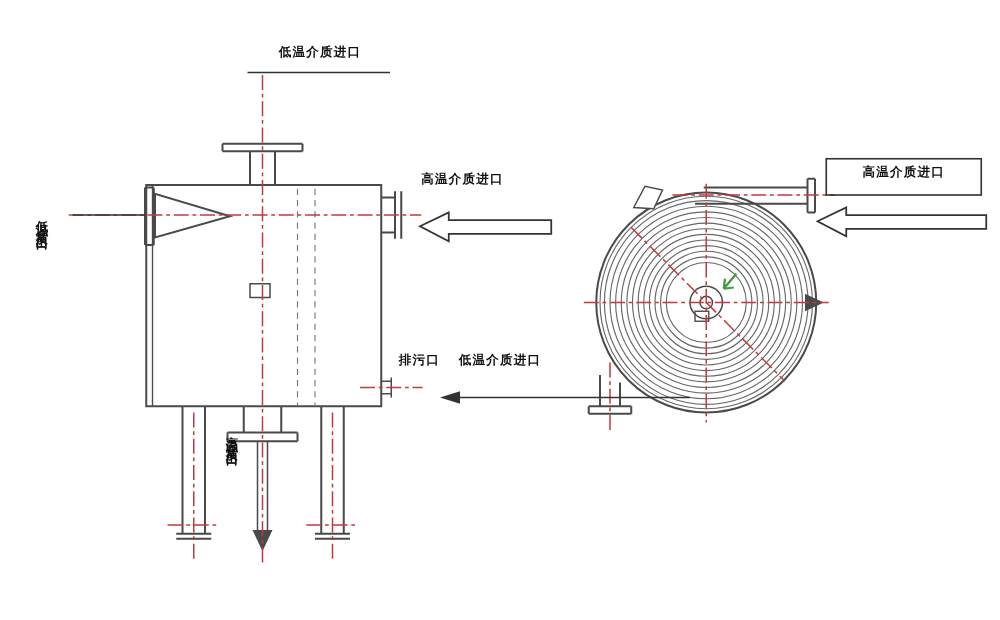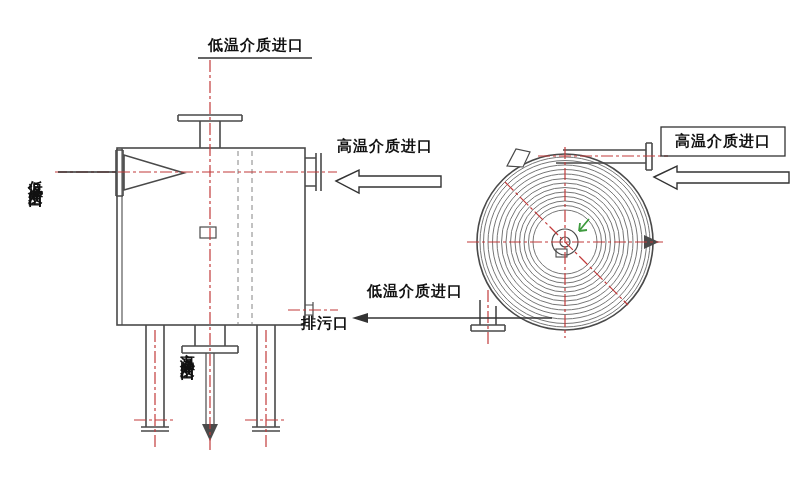--- a/index.html
+++ b/index.html
@@ -7,21 +7,21 @@
     position: relative;
     width: 800px;
     height: 496px;
     background: #ffffff;
     font-family: "DejaVu Sans", "Liberation Sans", sans-serif;
     overflow: hidden;
   }
   #line-art { position: absolute; left: 0; top: 0; }
   .lbl {
     position: absolute;
-    font-size: 15px;
+    font-size: 10px;
     font-weight: 700;
     color: #111111;
     white-space: nowrap;
     letter-spacing: 1px;
     line-height: 1.1;
   }
   .lbl.vertical {
     writing-mode: vertical-rl;
     text-orientation: upright;
     letter-spacing: 3px;
@@ -110,21 +110,21 @@
 
     <rect x="661" y="127" width="124" height="29" fill="none" stroke="#333333" stroke-width="1.3"></rect>
   </svg>
 
   <div class="lbl center" style="left:199px; top:37px; width:114px;">低温介质进口</div>
 
   <div class="lbl" style="left:337px; top:138px;">高温介质进口</div>
 
   <div class="lbl vertical" style="left:27px; top:168px; height:130px;">低温介质出口</div>
 
-  <div class="lbl" style="left:301px; top:283px;margin-top:32px;">排污口</div>
+  <div class="lbl" style="left:319px; top:283px;">排污口</div>
 
   <div class="lbl" style="left:367px; top:283px;">低温介质进口</div>
 
   <div class="lbl vertical" style="left:179px; top:341px; height:118px;">高温介质出口</div>
 
   <div class="lbl center" style="left:665px; top:133px; width:116px;">高温介质进口</div>
 
 </div>
 
 </body></html>

